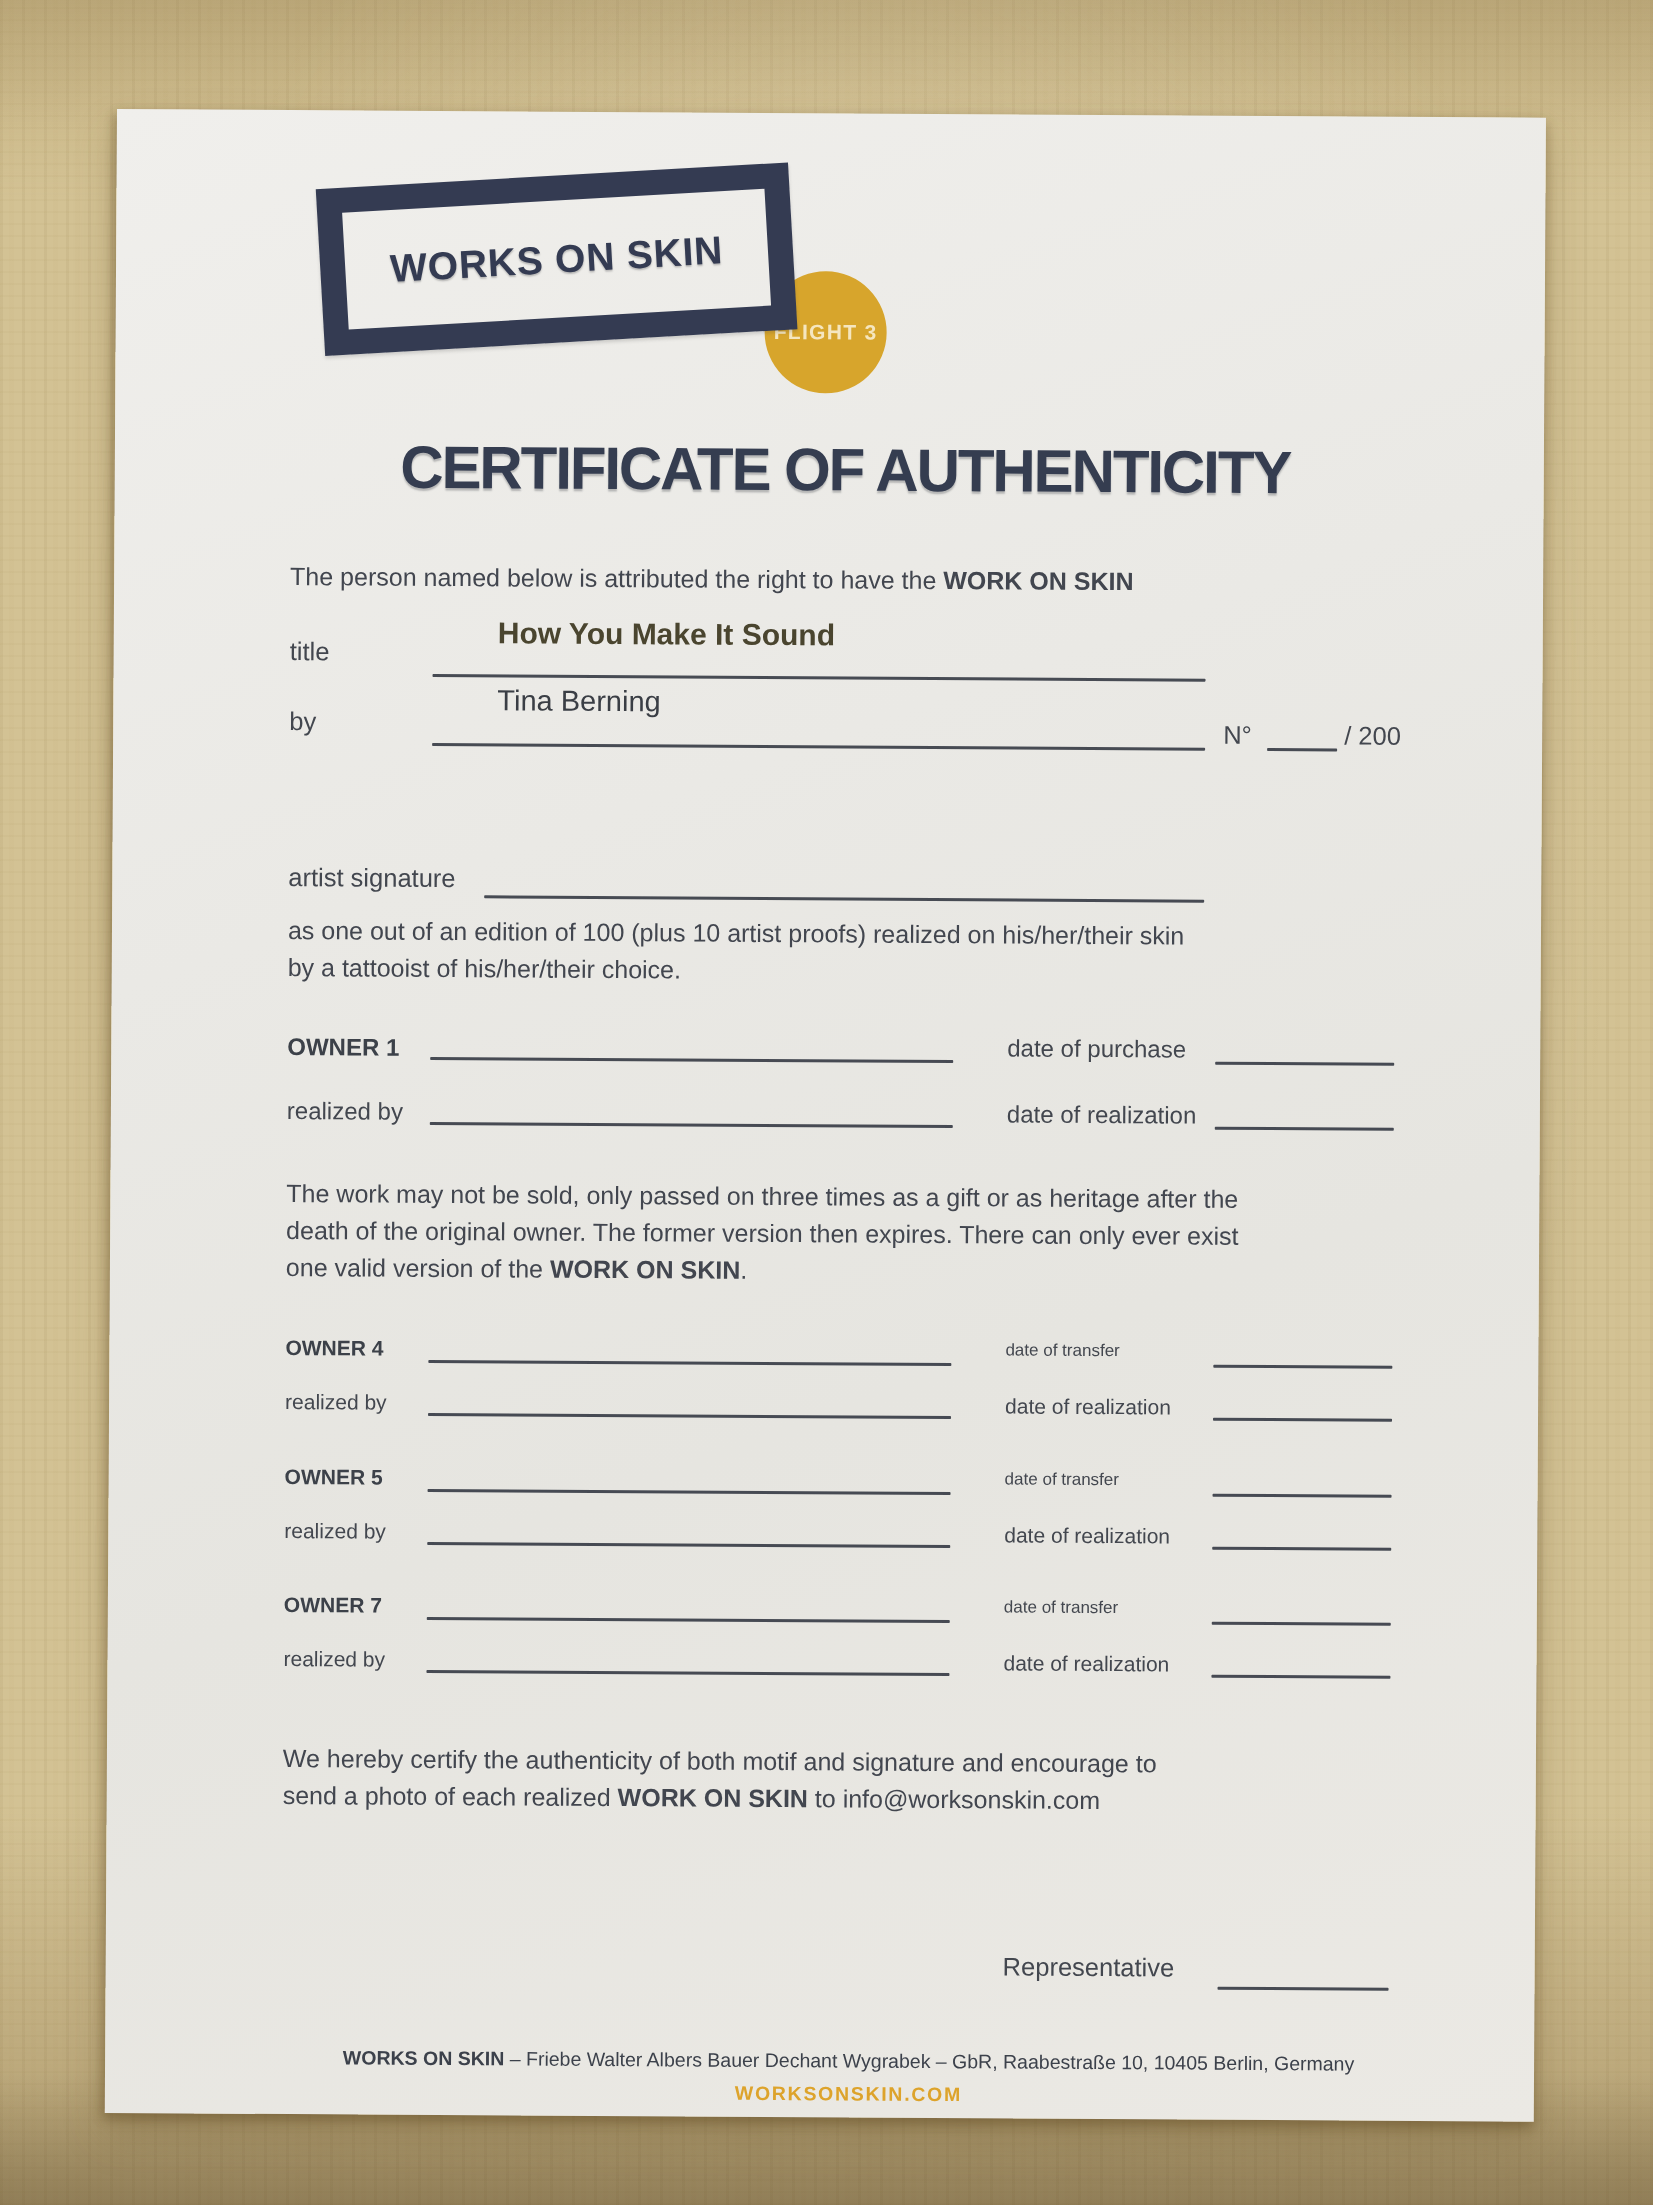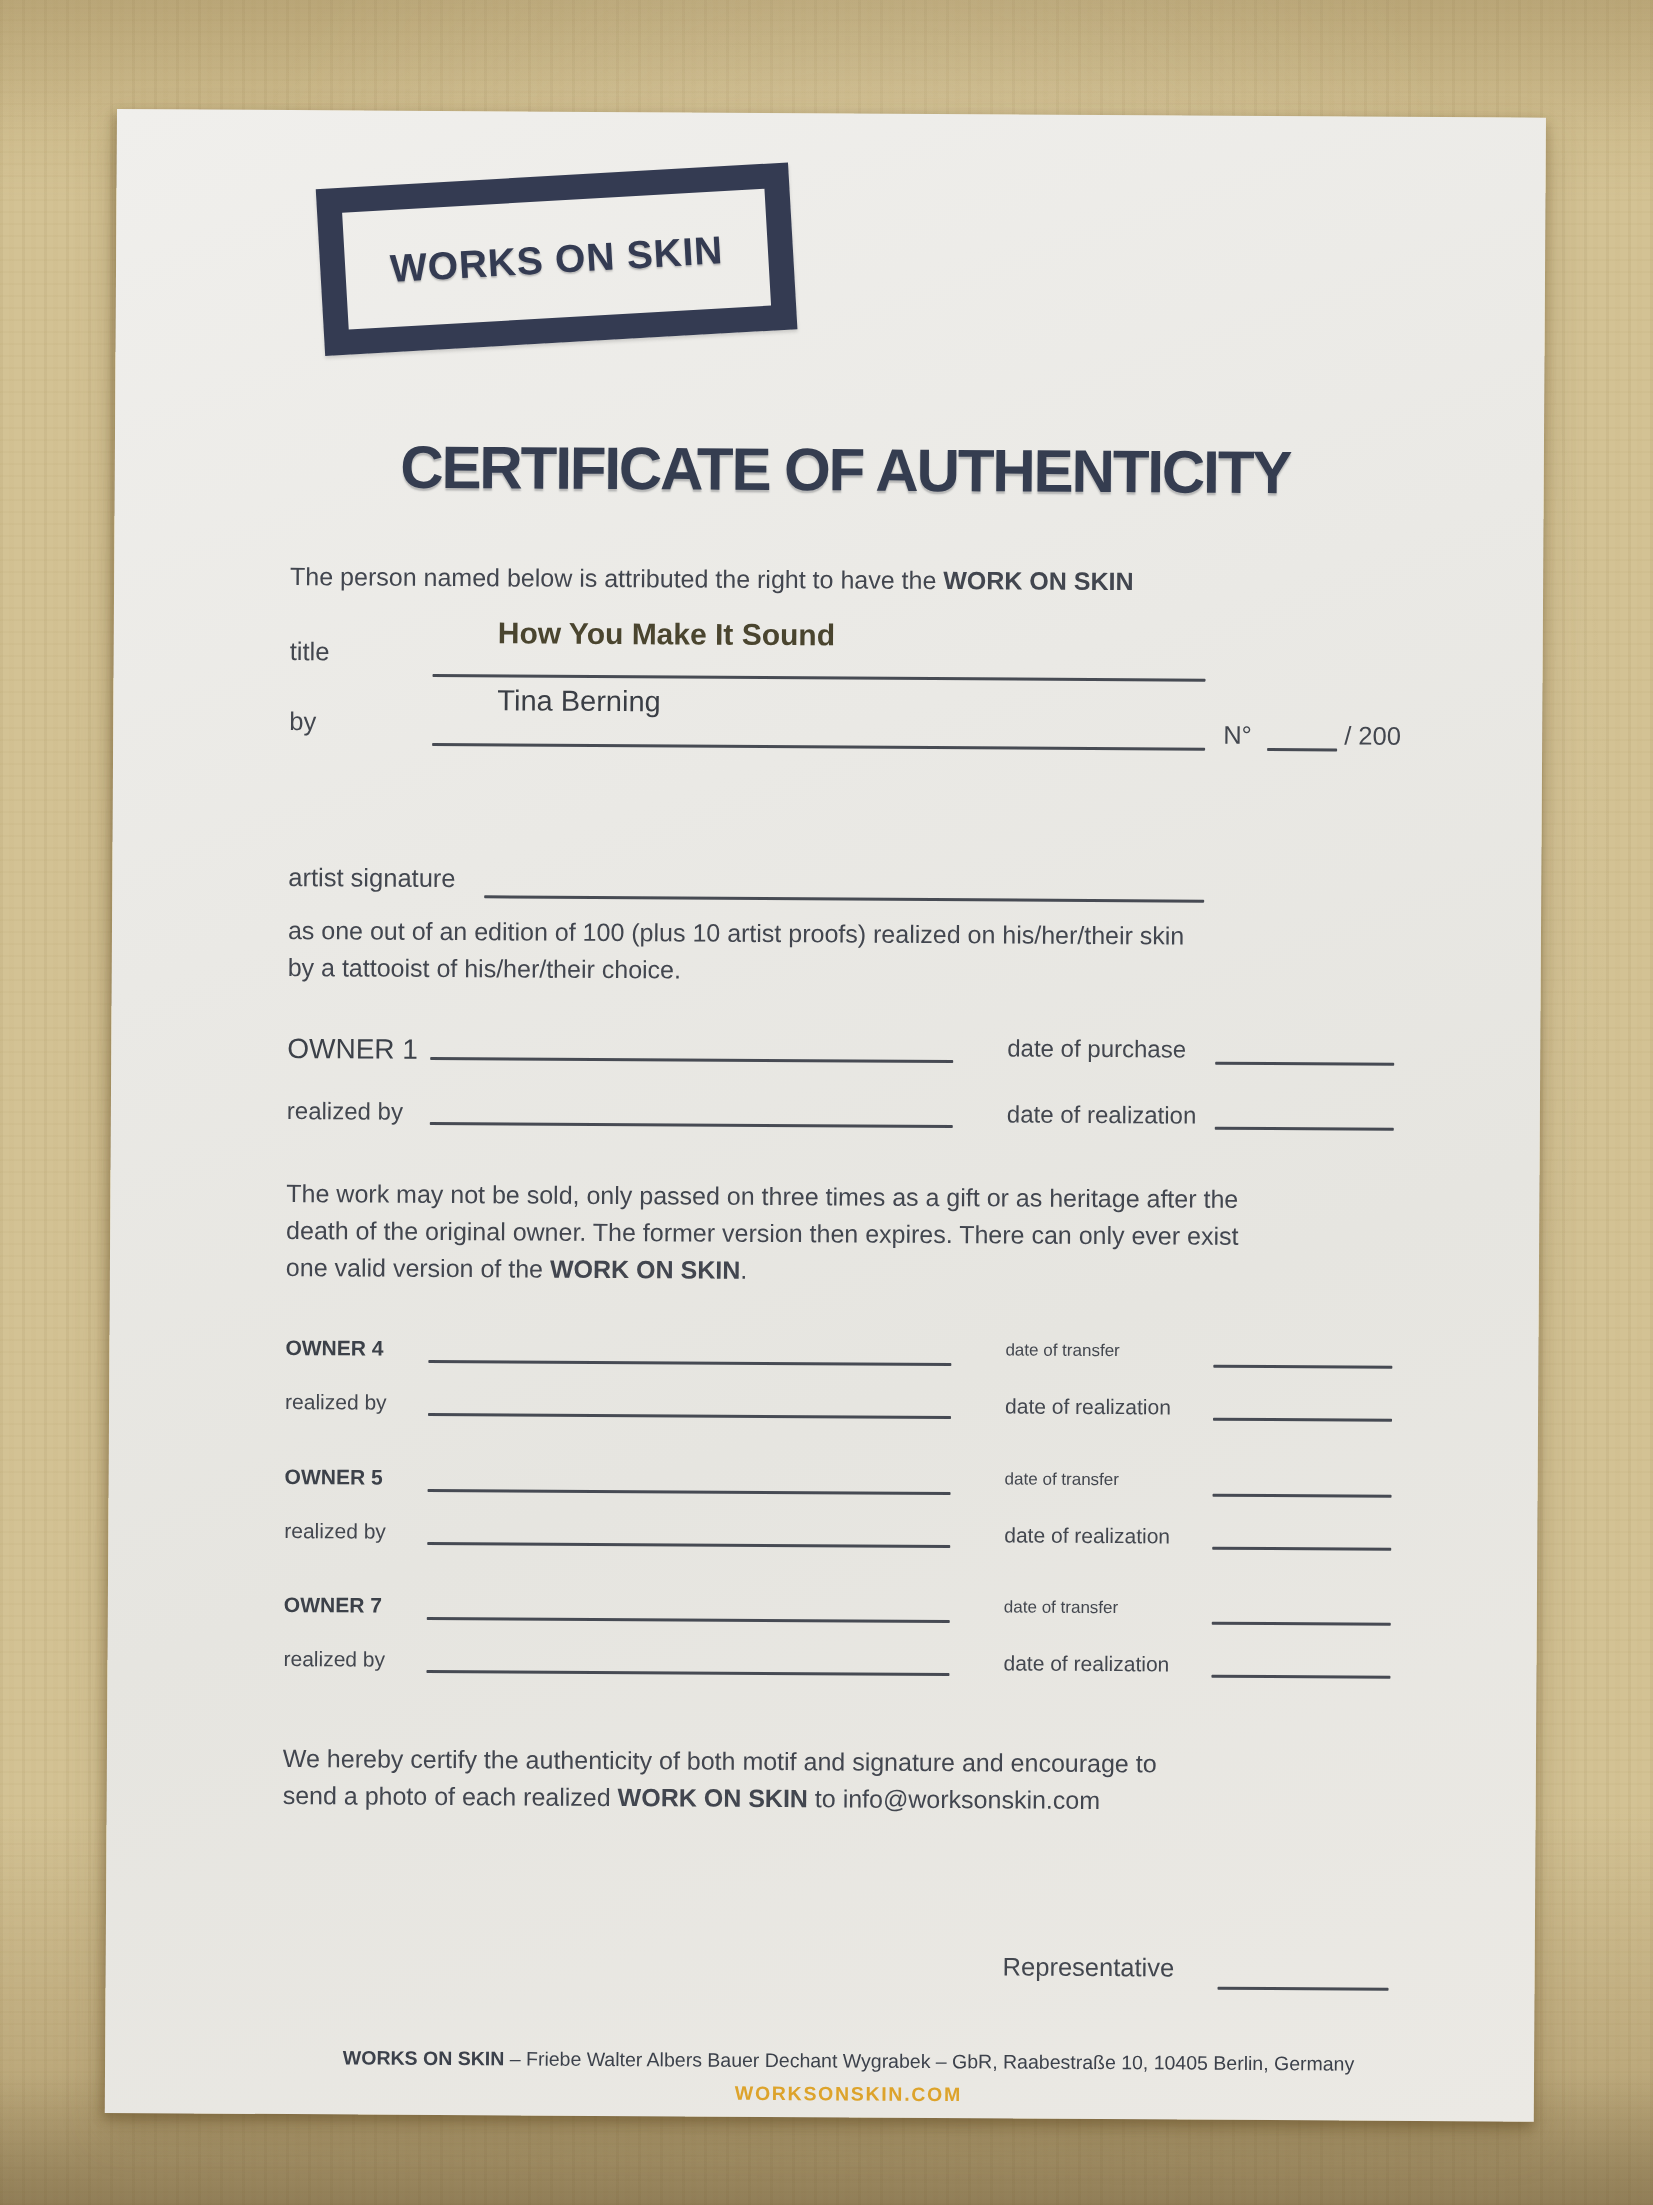--- a/index.html
+++ b/index.html
@@ -46,21 +46,21 @@
     text-shadow:0 2.5px 1.7px rgba(55,58,66,.30);
   }
   .body-text{font-size:25px;line-height:1.47;color:#42464f;margin:0;}
   .b{font-weight:bold;}
   .intro{position:absolute;left:176px;top:448px;white-space:nowrap;}
   .field-label{position:absolute;font-size:25.5px;color:#43474f;}
   .field-value-title{position:absolute;left:384px;top:505px;font-size:30px;font-weight:bold;color:#4a452f;}
   .field-value-by{position:absolute;left:384px;top:573px;font-size:29px;color:#3a3e45;}
   .num-label{position:absolute;font-size:25.5px;color:#43474f;}
   .edition{position:absolute;left:176px;top:802px;width:922px;}
-  .owner1-label{position:absolute;font-size:28px;font-weight:normal;color:#3c4149;}
+  .owner1-label{position:absolute;font-size:24px;font-weight:bold;color:#3c4149;}
   .owner1-sub{position:absolute;font-size:24px;color:#43474f;}
   .note{position:absolute;left:176px;top:1065px;width:956px;}
   .owner-sm{position:absolute;left:0;top:0;width:1429px;height:102px;}
   .owner-sm .nm{position:absolute;left:176px;top:0;font-size:21px;font-weight:bold;color:#3c4149;}
   .owner-sm .nl{left:319px;top:23px;width:523px;}
   .owner-sm .dl{position:absolute;left:896px;top:0;font-size:17px;color:#43474f;}
   .owner-sm .dln{left:1104px;top:23px;width:179px;}
   .owner-sm .rb{position:absolute;left:176px;top:54px;font-size:21px;color:#43474f;}
   .owner-sm .rbl{left:319px;top:76px;width:523px;}
   .owner-sm .dr{position:absolute;left:896px;top:54px;font-size:21px;color:#43474f;}
@@ -72,20 +72,23 @@
   .website{position:absolute;left:119px;top:1949px;width:1249px;text-align:center;
     font-size:19.5px;font-weight:bold;letter-spacing:1.7px;color:#dda32b;}
 </style>
 </head>
 <body>
 
 <div class="vignette"></div>
 
 <div class="paper">
 
+  <div class="flight-badge">
+    <span>FLIGHT 3</span>
+  </div>
   <div class="logo-frame">
     <span>WORKS ON SKIN</span>
   </div>
 
   <h1 class="heading">CERTIFICATE OF AUTHENTICITY</h1>
 
   <p class="body-text intro"><span>The person named below is attributed the right to have the </span><span class="b">WORK ON SKIN</span></p>
 
   <span class="field-label" style="left:176px;top:527px;">title</span>
   <span class="field-value-title">How You Make It Sound</span>

